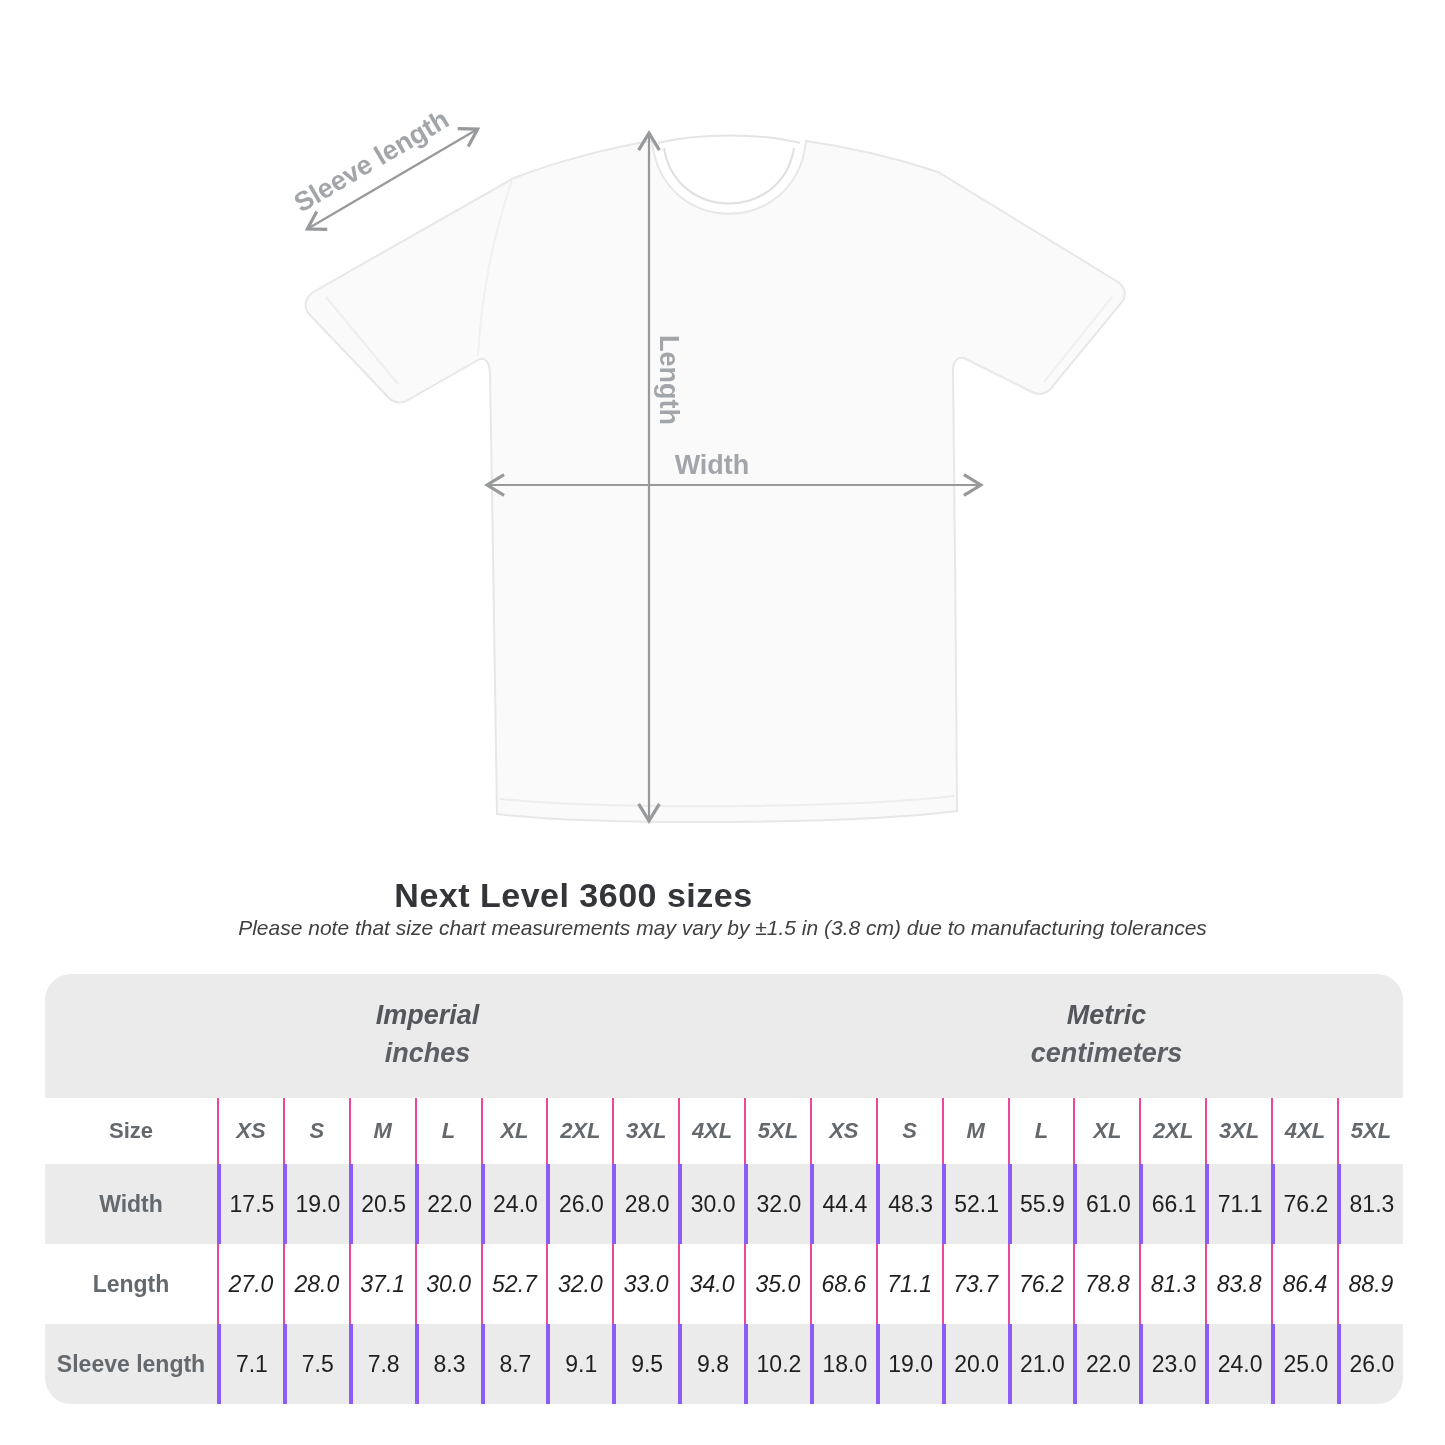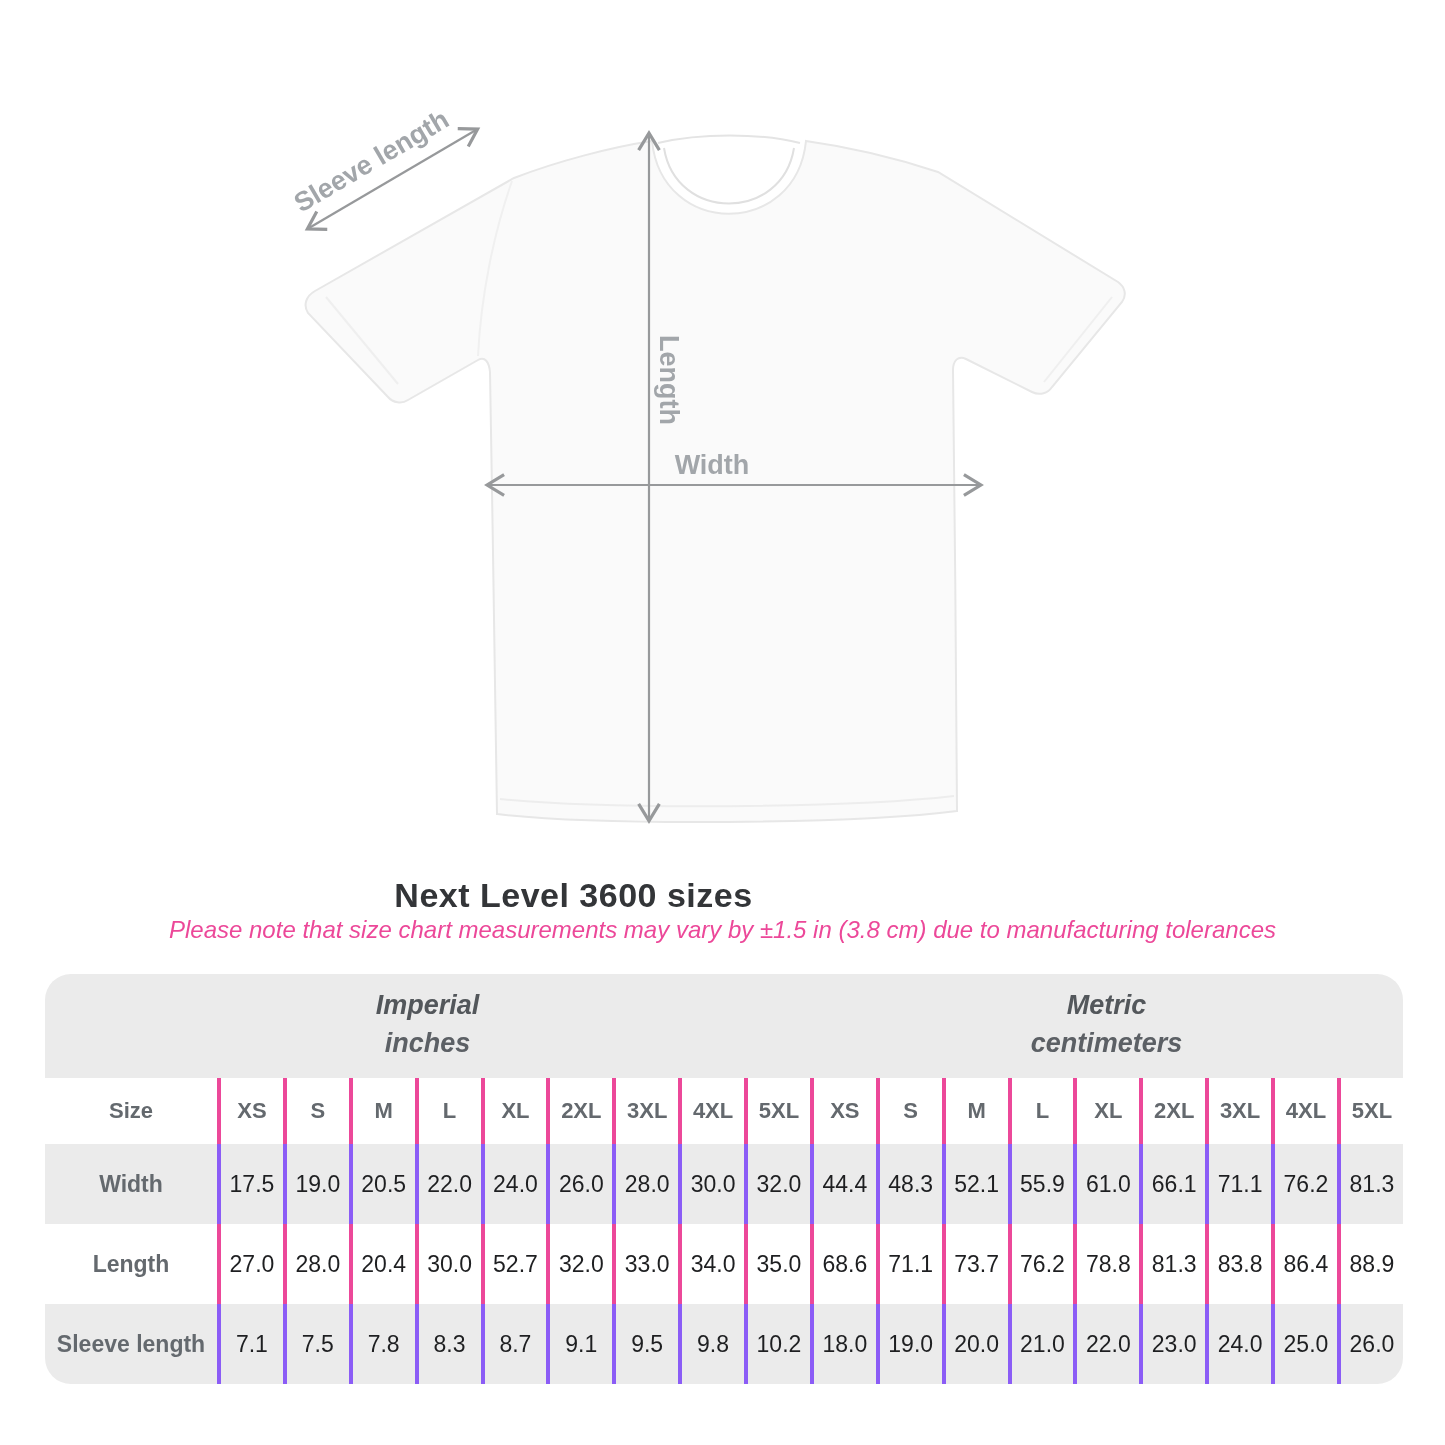--- a/index.html
+++ b/index.html
@@ -11,39 +11,39 @@
   .diagram-label {
     font-family:"Liberation Sans", sans-serif;
     font-weight:bold; font-size:27px; fill:#a2a6aa;
   }
   #page-title {
     position:absolute; top:876px; left:0; width:1147px; text-align:center;
     font-size:34px; font-weight:bold; color:#333538; letter-spacing:0.5px;
   }
   #page-subtitle {
     position:absolute; top:916px; left:0; width:1445px; text-align:center;
-    font-size:24px; font-style:italic; color:#ec4899;
+    font-size:21px; font-style:italic; color:#404040;
   }
   .size-table-wrap {
     position:absolute; left:45px; top:974px; width:1358px;
     border-radius:26px; overflow:hidden; background:#ffffff;
   }
   table { width:100%; border-collapse:separate; border-spacing:0; table-layout:fixed; }
   th, td { padding:0; margin:0; vertical-align:middle; text-align:center; }
-  tr.unit-row th { background:#ebebeb; height:104px; }
+  tr.unit-row th { background:#ebebeb; height:124px; }
   .unit-label { font-style:italic; font-weight:bold; font-size:27px; color:#53575b; line-height:1.25; }
   .unit-sub   { font-style:italic; font-size:27px; color:#5c6065; line-height:1.5; }
   tr.size-row { height:66px; }
   tr.size-row th { background:#ffffff; font-weight:bold; font-size:22px; color:#64696e; }
   tr.measure-row { height:80px; }
   tr.r-gray th, tr.r-gray td { background:#ebebeb; }
   tr.r-white th, tr.r-white td { background:#ffffff; }
   .row-label { font-weight:bold; font-size:23px; color:#64696e; }
   .value-cell { font-size:23px; color:#1e1f21; font-weight:normal; }
-  tr.r-white .cell-border, tr.size-row .cell-border { border-left:4px solid #ec4899; }
+  tr.r-white .cell-border, tr.size-row .cell-border { border-left:2px solid #ec4899;font-style:italic; }
   tr.r-gray .cell-border { border-left:4px solid #8b5cf6; }
 </style>
 </head>
 <body>
 
 <svg id="figure" width="1445" height="880" viewBox="0 0 1445 880">
   <defs>
     <marker id="ah" viewBox="-12 -7 14 14" refX="-1" refY="0" markerWidth="12" markerHeight="12" orient="auto-start-reverse">
       <path d="M-9,-5.5 L0,0 L-9,5.5" fill="none" stroke="#97999b" stroke-width="1.7"></path>
     </marker>
@@ -165,21 +165,21 @@
           <td class="cell-border value-cell">61.0</td>
           <td class="cell-border value-cell">66.1</td>
           <td class="cell-border value-cell">71.1</td>
           <td class="cell-border value-cell">76.2</td>
           <td class="cell-border value-cell">81.3</td>
         </tr>
         <tr class="measure-row r-white">
           <th class="row-label">Length</th>
           <td class="cell-border value-cell">27.0</td>
           <td class="cell-border value-cell">28.0</td>
-          <td class="cell-border value-cell">20.4</td>
+          <td class="cell-border value-cell">37.1</td>
           <td class="cell-border value-cell">30.0</td>
           <td class="cell-border value-cell">52.7</td>
           <td class="cell-border value-cell">32.0</td>
           <td class="cell-border value-cell">33.0</td>
           <td class="cell-border value-cell">34.0</td>
           <td class="cell-border value-cell">35.0</td>
           <td class="cell-border value-cell">68.6</td>
           <td class="cell-border value-cell">71.1</td>
           <td class="cell-border value-cell">73.7</td>
           <td class="cell-border value-cell">76.2</td>

